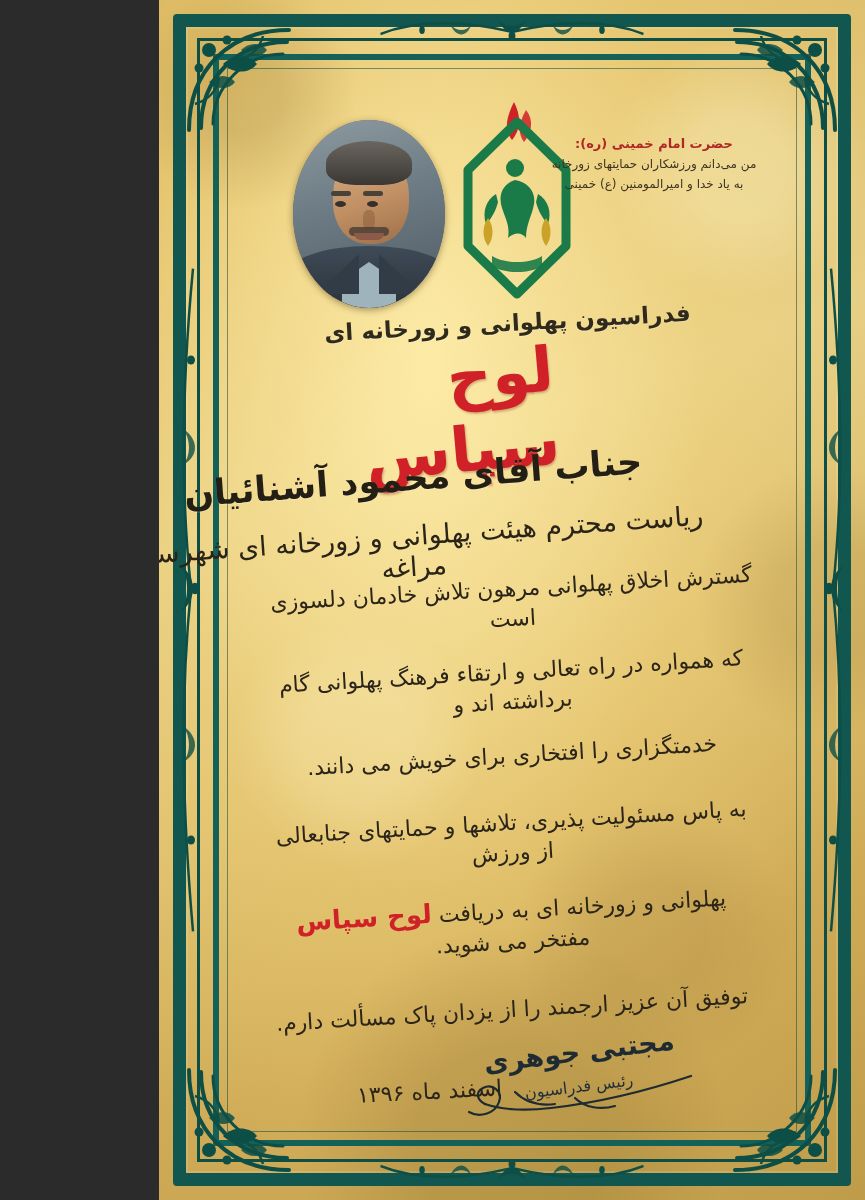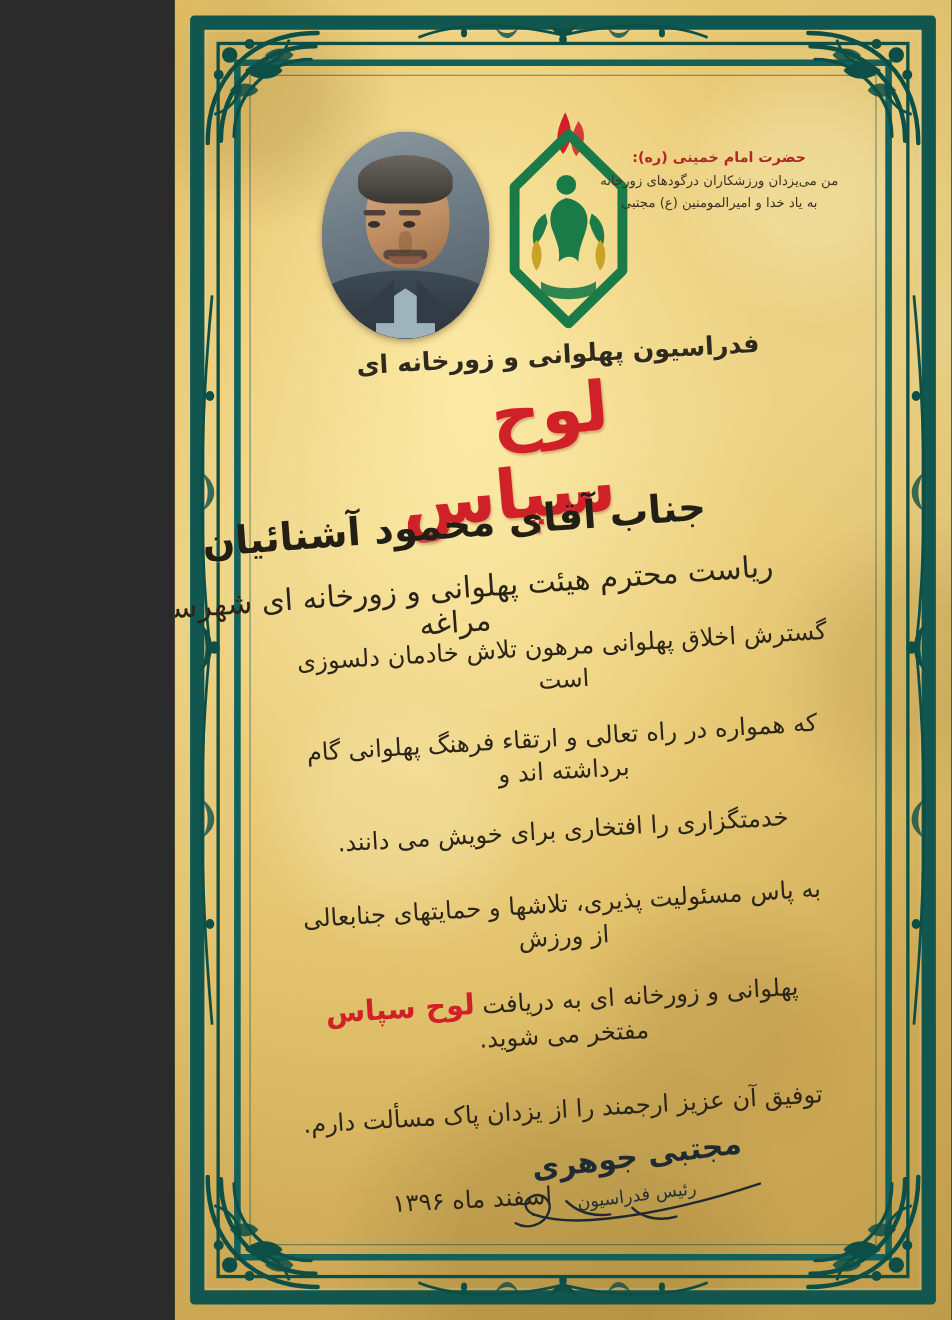--- a/index.html
+++ b/index.html
@@ -535,22 +535,22 @@
           <path d="M36 122 C30 130 30 142 36 150 C42 142 42 130 36 122 Z"></path>
           <path d="M94 122 C88 130 88 142 94 150 C100 142 100 130 94 122 Z"></path>
         </g>
 
         <path d="M40 160 C52 168 78 168 90 160 L90 170 C78 178 52 178 40 170 Z" fill="#1a7a48" opacity="0.9"></path>
       </svg>
     </div>
 
     <div class="quote">
       <div class="q-title">حضرت امام خمینی (ره):</div>
-      <div class="q-line">من می‌یزدان ورزشکاران درگودهای زورخانه</div>
-      <div class="q-line">به یاد خدا و امیرالمومنین (ع) مجتبی</div>
+      <div class="q-line">من می‌دانم ورزشکاران حمایتهای زورخانه</div>
+      <div class="q-line">به یاد خدا و امیرالمومنین (ع) خمینی</div>
     </div>
 
     <div class="fed-line">فدراسیون پهلوانی و زورخانه ای</div>
 
     <div class="main-title">لوح سپاس</div>
 
     <div class="honoree">
       <div class="name">جناب آقای محمود آشنائیان</div>
       <div class="role">ریاست محترم هیئت پهلوانی و زورخانه ای شهرستان مراغه</div>
     </div>

